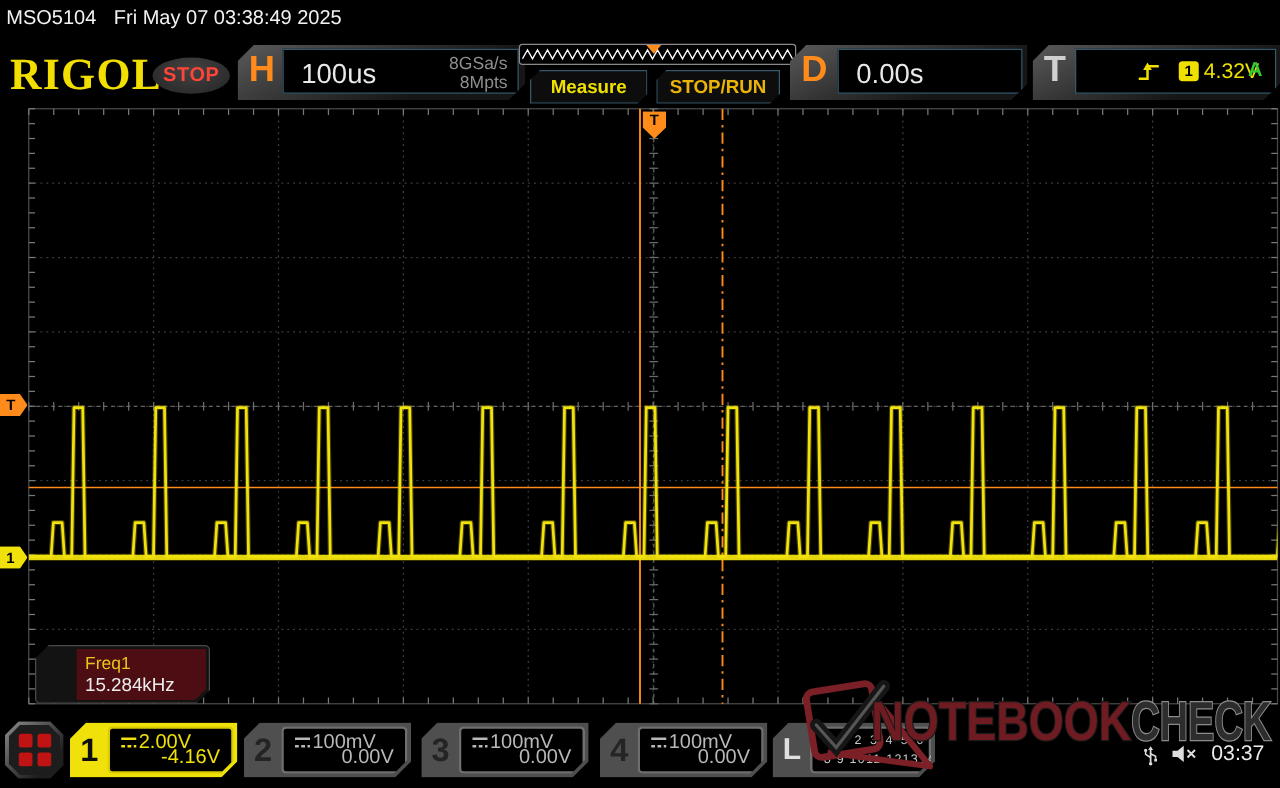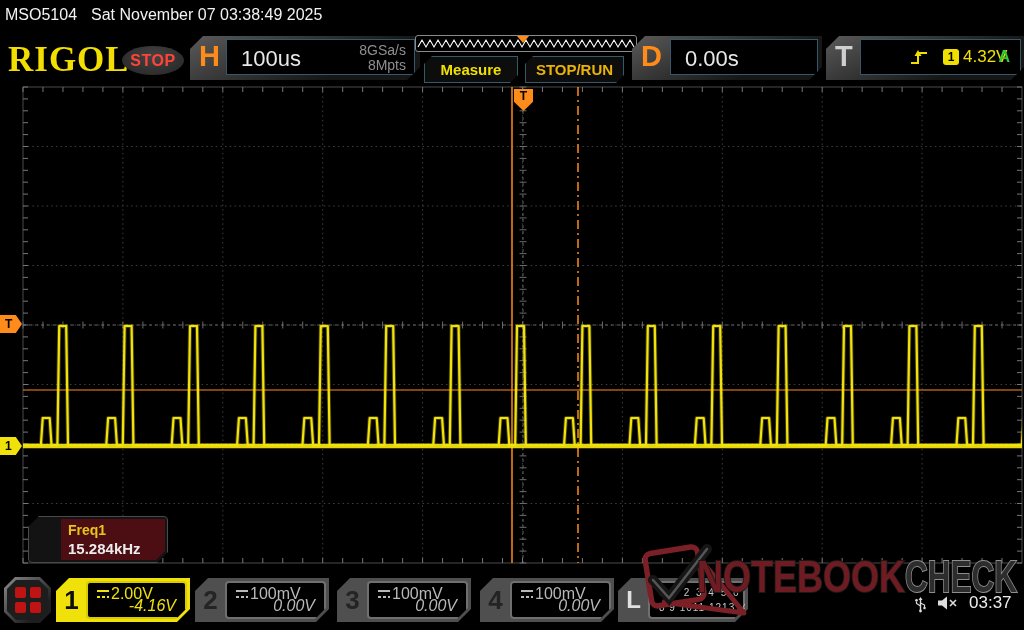--- a/index.html
+++ b/index.html
@@ -65,21 +65,21 @@
          color:#000;font-size:12px;font-weight:bold;line-height:18px;padding-left:5px;}
   .tflagtop{position:absolute;left:514px;top:89px;width:19px;height:22px;background:#ff8c1a;z-index:3;
          clip-path:polygon(0 0,100% 0,100% 58%,50% 100%,0 58%);
          color:#000;font-size:12px;font-weight:bold;text-align:center;line-height:15px;}
 
   
   .freqpanel{position:absolute;left:28px;top:516px;width:140px;height:47px;z-index:3;
          background:#131313;border:1px solid #4a4a4a;border-radius:4px;
          clip-path:polygon(11px 0,100% 0,100% calc(100% - 11px),calc(100% - 11px) 100%,0 100%,0 11px);}
   .freqinner{position:absolute;left:32px;top:2px;right:2px;bottom:2px;background:#4c0e13;
-         clip-path:polygon(0 0,100% 0,100% calc(100% - 9px),calc(100% - 9px) 100%,0 100%);font-weight:bold;}
+         clip-path:polygon(0 0,100% 0,100% calc(100% - 9px),calc(100% - 9px) 100%,0 100%);}
   .freqlabel{position:absolute;left:7px;top:3px;color:#e7c51a;font-size:14px;}
   .freqvalue{position:absolute;left:7px;bottom:3px;color:#ececec;font-size:15px;}
 
   
   .bottombar{position:absolute;left:0;top:575px;width:1024px;height:55px;background:#000;z-index:2;}
   .menubtn{position:absolute;left:4px;top:2px;width:47px;height:46px;
          background:linear-gradient(135deg,#8d8d8d,#1e1e1e 75%);
          clip-path:polygon(11px 0,calc(100% - 11px) 0,100% 11px,100% calc(100% - 11px),calc(100% - 11px) 100%,11px 100%,0 calc(100% - 11px),0 11px);}
   .menubtn .face{position:absolute;inset:3px;background:#1d1d1d;
          clip-path:polygon(9px 0,calc(100% - 9px) 0,100% 9px,100% calc(100% - 9px),calc(100% - 9px) 100%,9px 100%,0 calc(100% - 9px),0 9px);
@@ -87,21 +87,21 @@
   .menubtn .sq{background:#c01313;border-radius:2px;}
 
   .chtab{position:absolute;top:3px;width:134px;height:44px;background:#4f4f4f;
          clip-path:polygon(13px 0,100% 0,100% calc(100% - 13px),calc(100% - 13px) 100%,0 100%,0 13px);}
   .chtab .num{position:absolute;left:0;top:0;width:31px;height:100%;display:flex;align-items:center;
          justify-content:center;font-size:26px;font-weight:bold;color:#242424;}
   .chtab .inner{position:absolute;left:30px;top:3px;right:3px;bottom:3px;background:#000;
          border:2px solid #6f6f6f;border-radius:4px;color:#b8b8b8;
          clip-path:polygon(0 0,100% 0,100% calc(100% - 11px),calc(100% - 11px) 100%,0 100%);}
   .chtab .row1{position:absolute;left:7px;top:2px;display:flex;align-items:center;gap:0;font-size:16px;}
-  .chtab .row2{position:absolute;right:9px;bottom:2px;font-size:16px;font-style:italic;}
+  .chtab .row2{position:absolute;right:9px;bottom:2px;font-size:16px;}
   .chtab.active{background:#f0e10a;}
   .chtab.active .num{color:#0d0d0d;}
   .chtab.active .inner{border-color:#d8cb00;color:#f0e10a;}
   .latab .inner{color:#c8c8c8;}
   .latab .num{color:#e0e0e0;font-size:24px;}
   .latab .ladigits{position:absolute;left:9px;font-size:10px;letter-spacing:2px;color:#c8c8c8;white-space:nowrap;}
   .latab .r1{top:4px;}
   .latab .r2{bottom:4px;letter-spacing:1px;}
 
   .statusicons{position:absolute;top:18px;display:flex;align-items:center;gap:9px;left:914px;}
@@ -419,21 +419,21 @@
       </g>
       <g clip-path="url(#gclip)">
         <path d="M 23 445 L 40.9 445 L 42.699999999999996 418 L 49.699999999999996 418 L 51.5 445 L 57.4 445 L 59.199999999999996 326 L 66.19999999999999 326 L 68 445 L 106.30000000000001 445 L 108.10000000000001 418 L 115.10000000000001 418 L 116.9 445 L 122.80000000000001 445 L 124.60000000000001 326 L 131.60000000000002 326 L 133.4 445 L 171.70000000000002 445 L 173.50000000000003 418 L 180.50000000000003 418 L 182.3 445 L 188.20000000000002 445 L 190.00000000000003 326 L 197.00000000000003 326 L 198.8 445 L 237.10000000000002 445 L 238.90000000000003 418 L 245.90000000000003 418 L 247.70000000000002 445 L 253.60000000000002 445 L 255.40000000000003 326 L 262.40000000000003 326 L 264.20000000000005 445 L 302.5 445 L 304.3 418 L 311.3 418 L 313.1 445 L 319 445 L 320.8 326 L 327.8 326 L 329.6 445 L 367.9 445 L 369.7 418 L 376.7 418 L 378.5 445 L 384.4 445 L 386.2 326 L 393.2 326 L 395 445 L 433.3 445 L 435.1 418 L 442.1 418 L 443.90000000000003 445 L 449.8 445 L 451.6 326 L 458.6 326 L 460.40000000000003 445 L 498.70000000000005 445 L 500.50000000000006 418 L 507.50000000000006 418 L 509.30000000000007 445 L 515.2 445 L 517 326 L 524 326 L 525.8000000000001 445 L 564.1 445 L 565.9 418 L 572.9 418 L 574.7 445 L 580.6 445 L 582.4 326 L 589.4 326 L 591.2 445 L 629.5 445 L 631.3 418 L 638.3 418 L 640.1 445 L 646 445 L 647.8 326 L 654.8 326 L 656.6 445 L 694.9 445 L 696.6999999999999 418 L 703.6999999999999 418 L 705.5 445 L 711.4 445 L 713.1999999999999 326 L 720.1999999999999 326 L 722 445 L 760.3000000000001 445 L 762.1 418 L 769.1 418 L 770.9000000000001 445 L 776.8000000000001 445 L 778.6 326 L 785.6 326 L 787.4000000000001 445 L 825.7 445 L 827.5 418 L 834.5 418 L 836.3000000000001 445 L 842.2 445 L 844 326 L 851 326 L 852.8000000000001 445 L 891.1 445 L 892.9 418 L 899.9 418 L 901.7 445 L 907.6 445 L 909.4 326 L 916.4 326 L 918.2 445 L 956.5000000000001 445 L 958.3000000000001 418 L 965.3000000000001 418 L 967.1000000000001 445 L 973.0000000000001 445 L 974.8000000000001 326 L 981.8000000000001 326 L 983.6000000000001 445 L 1021.9000000000001 445 L 1023.7 418 L 1030.7 418 L 1032.5 445 L 1038.4 445 L 1040.2 326 L 1047.2 326 L 1049 445 L 1022 445" fill="none" stroke="#f2e20c" stroke-width="4" opacity="0.28" stroke-linejoin="round"></path>
         <line x1="23" y1="446" x2="1022" y2="446" stroke="#f2e20c" stroke-width="4.5" opacity="0.95"></line>
         <path d="M 23 445 L 40.9 445 L 42.699999999999996 418 L 49.699999999999996 418 L 51.5 445 L 57.4 445 L 59.199999999999996 326 L 66.19999999999999 326 L 68 445 L 106.30000000000001 445 L 108.10000000000001 418 L 115.10000000000001 418 L 116.9 445 L 122.80000000000001 445 L 124.60000000000001 326 L 131.60000000000002 326 L 133.4 445 L 171.70000000000002 445 L 173.50000000000003 418 L 180.50000000000003 418 L 182.3 445 L 188.20000000000002 445 L 190.00000000000003 326 L 197.00000000000003 326 L 198.8 445 L 237.10000000000002 445 L 238.90000000000003 418 L 245.90000000000003 418 L 247.70000000000002 445 L 253.60000000000002 445 L 255.40000000000003 326 L 262.40000000000003 326 L 264.20000000000005 445 L 302.5 445 L 304.3 418 L 311.3 418 L 313.1 445 L 319 445 L 320.8 326 L 327.8 326 L 329.6 445 L 367.9 445 L 369.7 418 L 376.7 418 L 378.5 445 L 384.4 445 L 386.2 326 L 393.2 326 L 395 445 L 433.3 445 L 435.1 418 L 442.1 418 L 443.90000000000003 445 L 449.8 445 L 451.6 326 L 458.6 326 L 460.40000000000003 445 L 498.70000000000005 445 L 500.50000000000006 418 L 507.50000000000006 418 L 509.30000000000007 445 L 515.2 445 L 517 326 L 524 326 L 525.8000000000001 445 L 564.1 445 L 565.9 418 L 572.9 418 L 574.7 445 L 580.6 445 L 582.4 326 L 589.4 326 L 591.2 445 L 629.5 445 L 631.3 418 L 638.3 418 L 640.1 445 L 646 445 L 647.8 326 L 654.8 326 L 656.6 445 L 694.9 445 L 696.6999999999999 418 L 703.6999999999999 418 L 705.5 445 L 711.4 445 L 713.1999999999999 326 L 720.1999999999999 326 L 722 445 L 760.3000000000001 445 L 762.1 418 L 769.1 418 L 770.9000000000001 445 L 776.8000000000001 445 L 778.6 326 L 785.6 326 L 787.4000000000001 445 L 825.7 445 L 827.5 418 L 834.5 418 L 836.3000000000001 445 L 842.2 445 L 844 326 L 851 326 L 852.8000000000001 445 L 891.1 445 L 892.9 418 L 899.9 418 L 901.7 445 L 907.6 445 L 909.4 326 L 916.4 326 L 918.2 445 L 956.5000000000001 445 L 958.3000000000001 418 L 965.3000000000001 418 L 967.1000000000001 445 L 973.0000000000001 445 L 974.8000000000001 326 L 981.8000000000001 326 L 983.6000000000001 445 L 1021.9000000000001 445 L 1023.7 418 L 1030.7 418 L 1032.5 445 L 1038.4 445 L 1040.2 326 L 1047.2 326 L 1049 445 L 1022 445" fill="none" stroke="#f2e20c" stroke-width="2.2" stroke-linejoin="round"></path>
       </g>
     </svg>
 
   <div class="titlebar">
     <span class="model">MSO5104</span>
-    <span class="datetime">Sat November 07 03:38:49 2025</span>
+    <span class="datetime">Fri May 07 03:38:49 2025</span>
   </div>
 
   <div class="header">
     <div class="rigol">RIGOL</div>
     <div class="stopbadge">
       <span>STOP</span>
     </div>
 
     <div class="panel h-panel">
       <div class="plabel orange">H</div>

